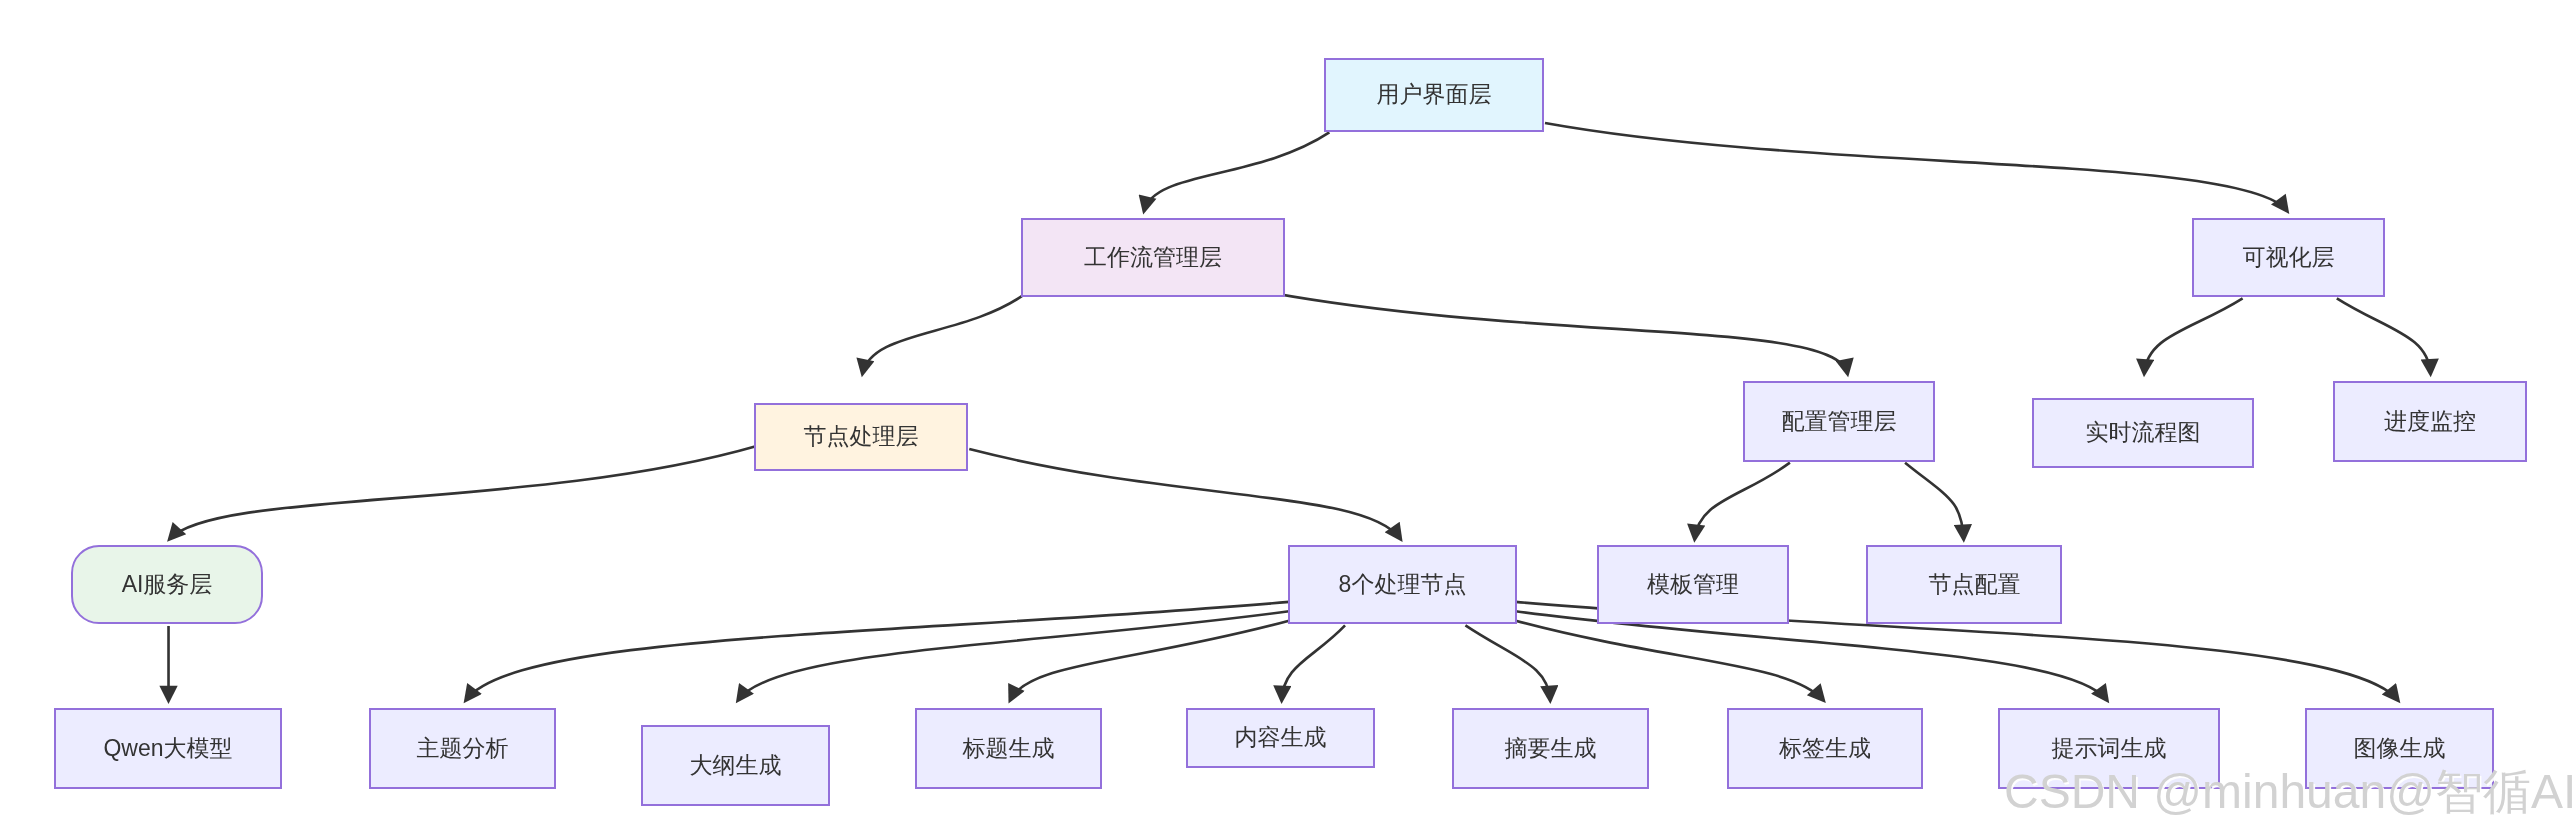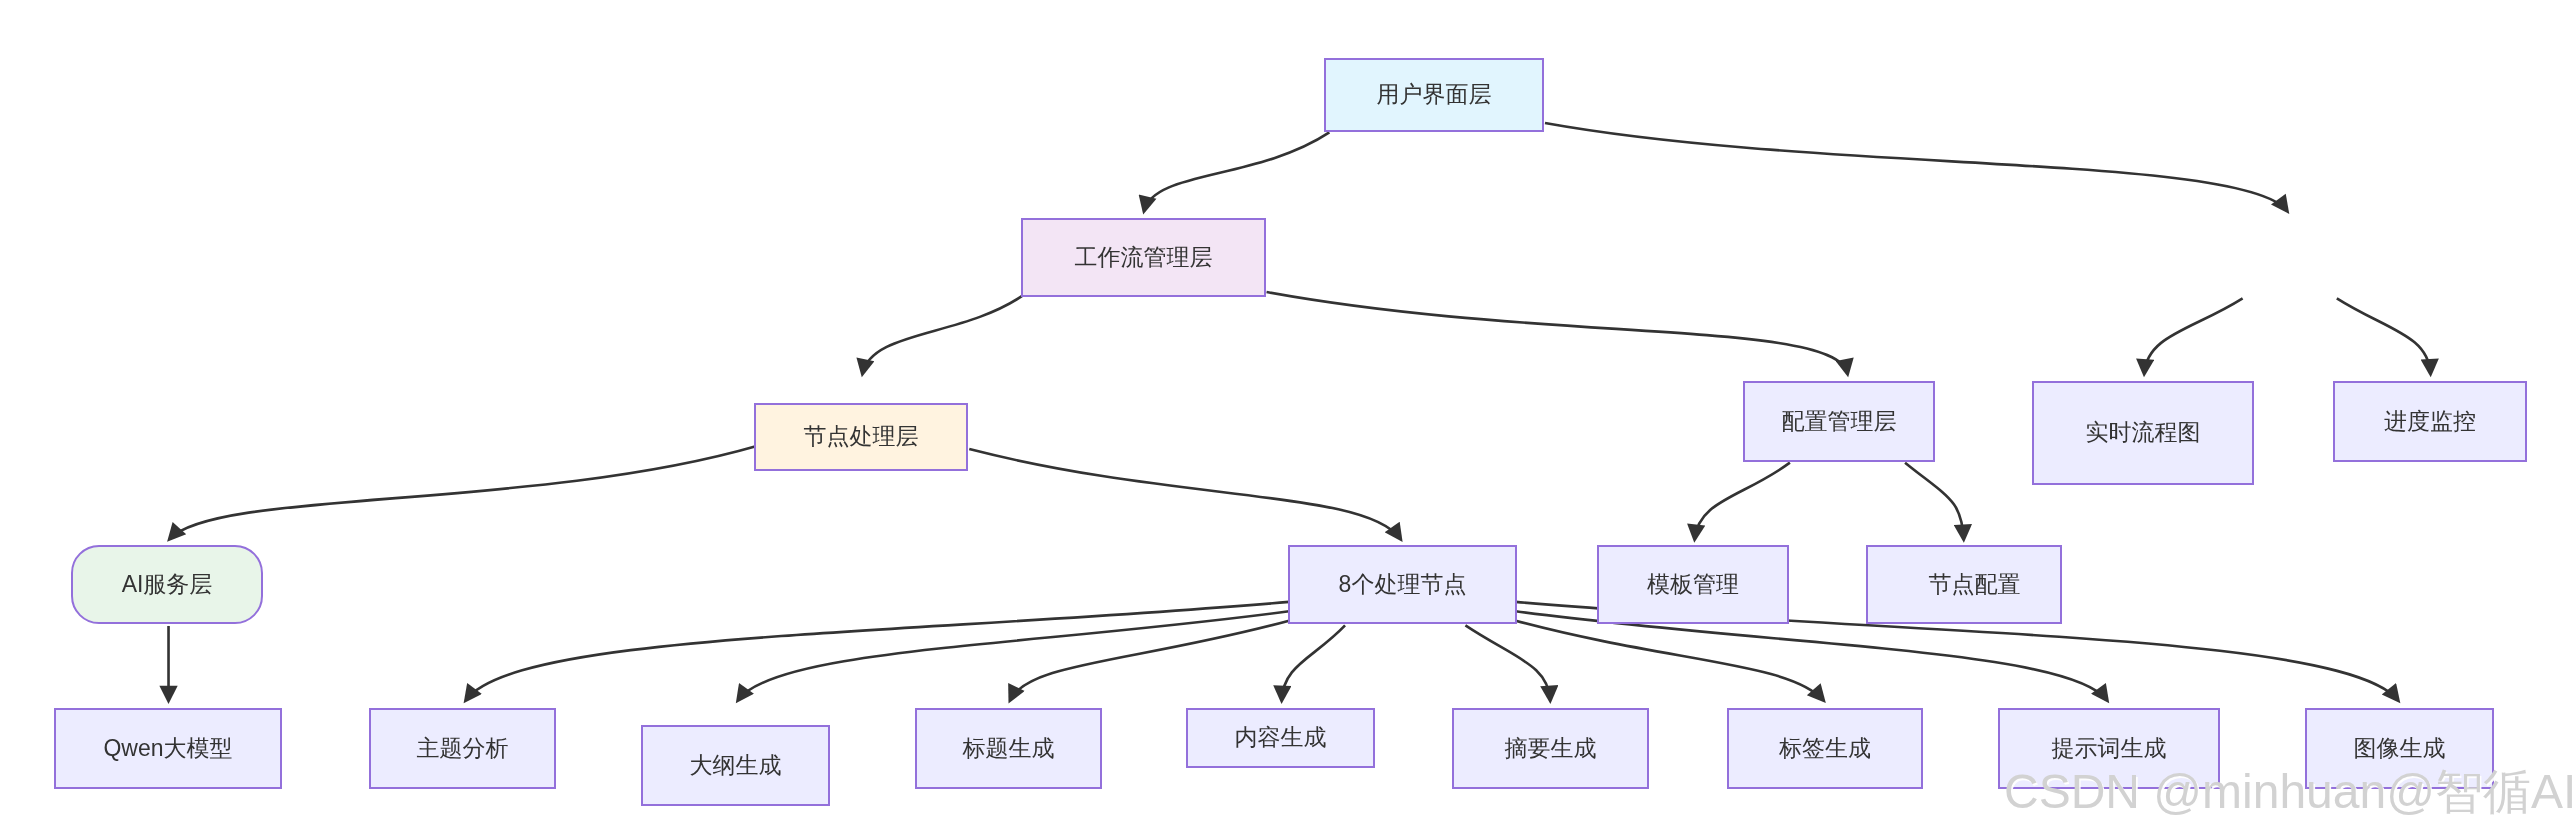--- a/index.html
+++ b/index.html
@@ -68,31 +68,34 @@
     <path class="edge" d="M 2800 1195 C 2895 1258, 2958 1270, 2962 1338" marker-end="url(#arrow)"></path>
     <path class="edge" d="M 2896 1186 C 3190 1265, 3420 1265, 3484 1338" marker-end="url(#arrow)"></path>
     <path class="edge" d="M 2896 1168 C 3400 1235, 3955 1240, 4026 1338" marker-end="url(#arrow)"></path>
     <path class="edge" d="M 2896 1150 C 3660 1215, 4480 1210, 4582 1338" marker-end="url(#arrow)"></path>
   </svg>
 
   <div class="node" style="left: 1324px; top: 58px; width: 220px; height: 74px; background: rgb(225, 245, 254);">
       <span>用户界面层</span>
     </div>
 
-  <div class="node" style="left: 1021px; top: 218px; width: 245px; height: 79px; background: rgb(243, 229, 245); justify-content: center;">
+  <div class="node" style="left: 1021px; top: 218px; width: 264px; height: 79px; background: rgb(243, 229, 245); justify-content: center;">
       <span>工作流管理层</span>
+    </div>
+  <div class="node" style="left: 2192px; top: 218px; width: 193px; height: 79px; background: rgb(236, 236, 255);">
+      <span>可视化层</span>
     </div>
 
   <div class="node" style="left: 754px; top: 403px; width: 214px; height: 68px; background: rgb(255, 243, 224);">
       <span>节点处理层</span>
     </div>
   <div class="node" style="left: 1743px; top: 381px; width: 192px; height: 81px; background: rgb(236, 236, 255);">
       <span>配置管理层</span>
     </div>
-  <div class="node" style="left: 2032px; top: 381px; width: 222px; height: 104px; background: rgb(236, 236, 255);">
+  <div class="node" style="left: 2032px; top: 398px; width: 222px; height: 70px; background: rgb(236, 236, 255);">
       <span>实时流程图</span>
     </div>
   <div class="node" style="left: 2333px; top: 381px; width: 194px; height: 81px; background: rgb(236, 236, 255);">
       <span>进度监控</span>
     </div>
 
   <div class="node" style="left: 71px; top: 545px; width: 192px; height: 79px; background: rgb(232, 245, 233); border-radius: 28px;">
       <span>AI服务层</span>
     </div>
   <div class="node" style="left: 1288px; top: 545px; width: 229px; height: 79px; background: rgb(236, 236, 255);">

